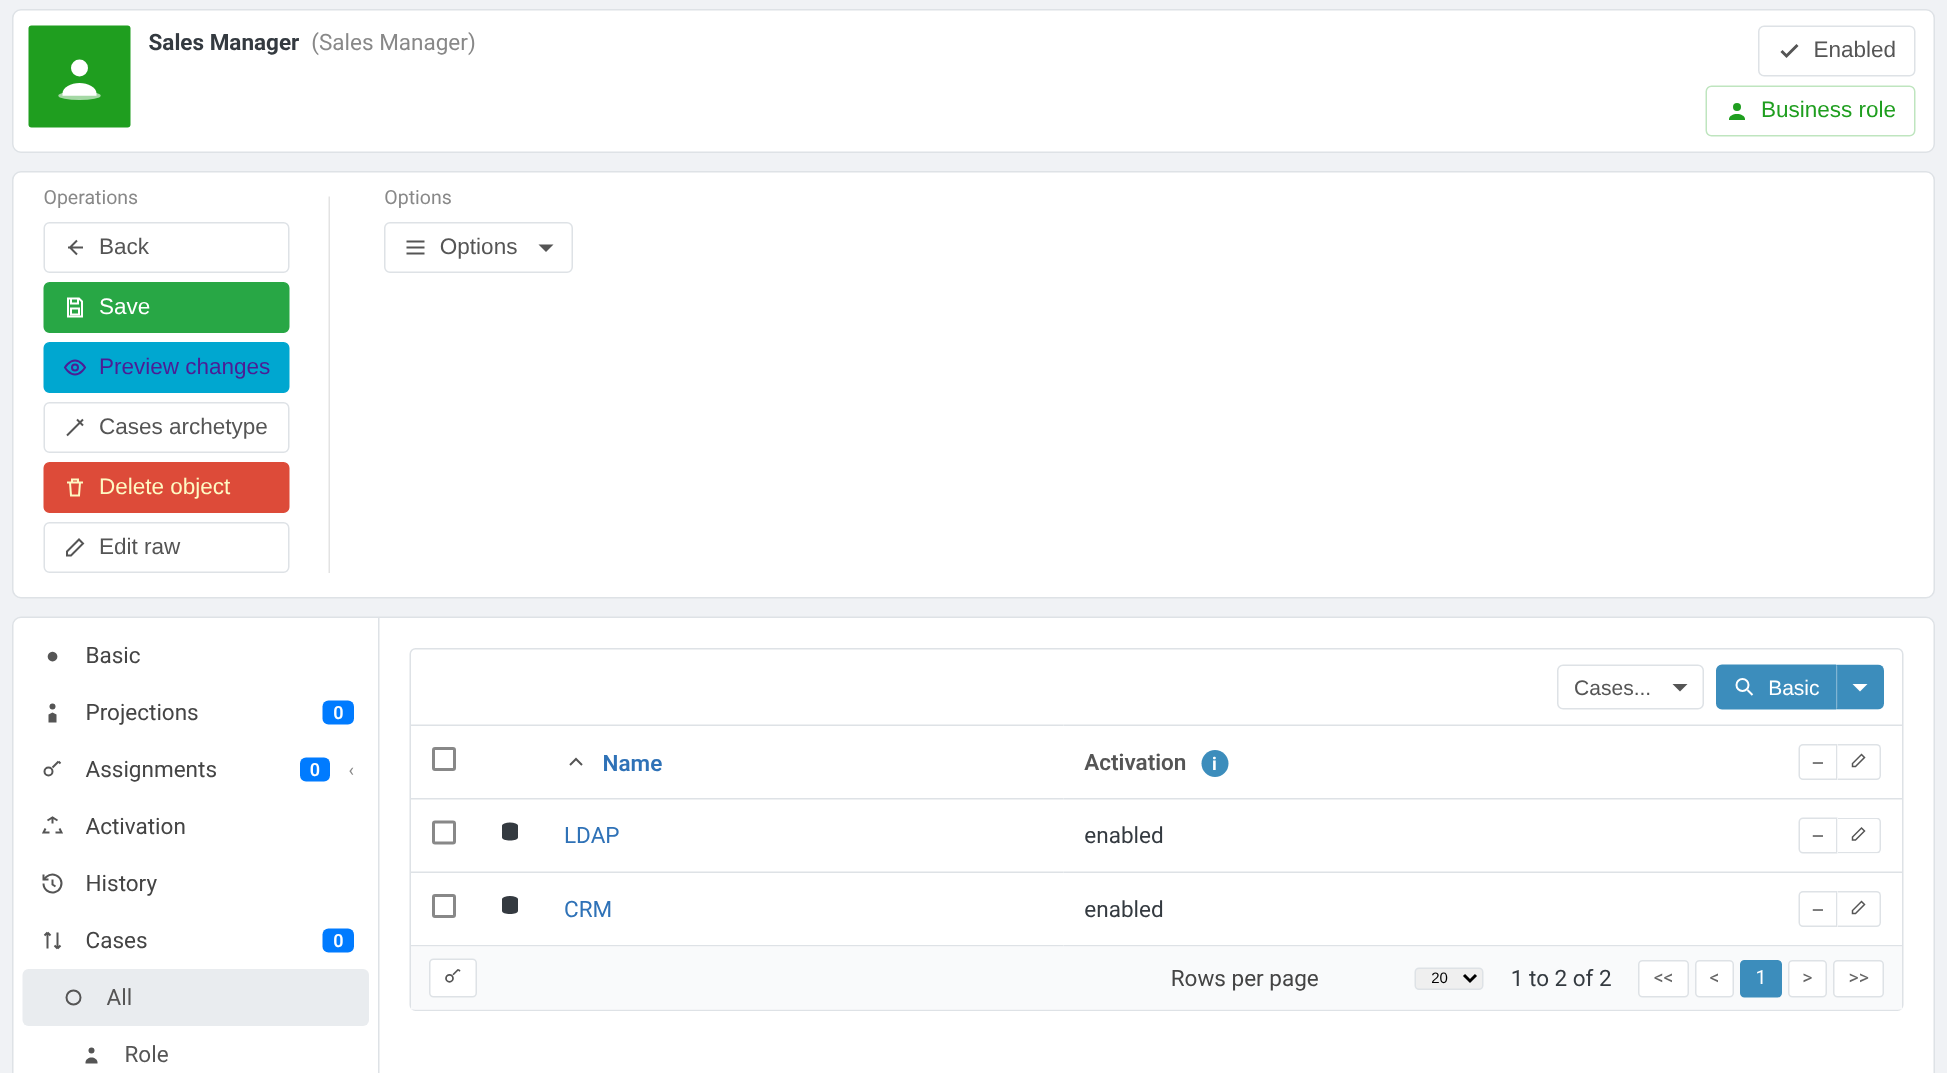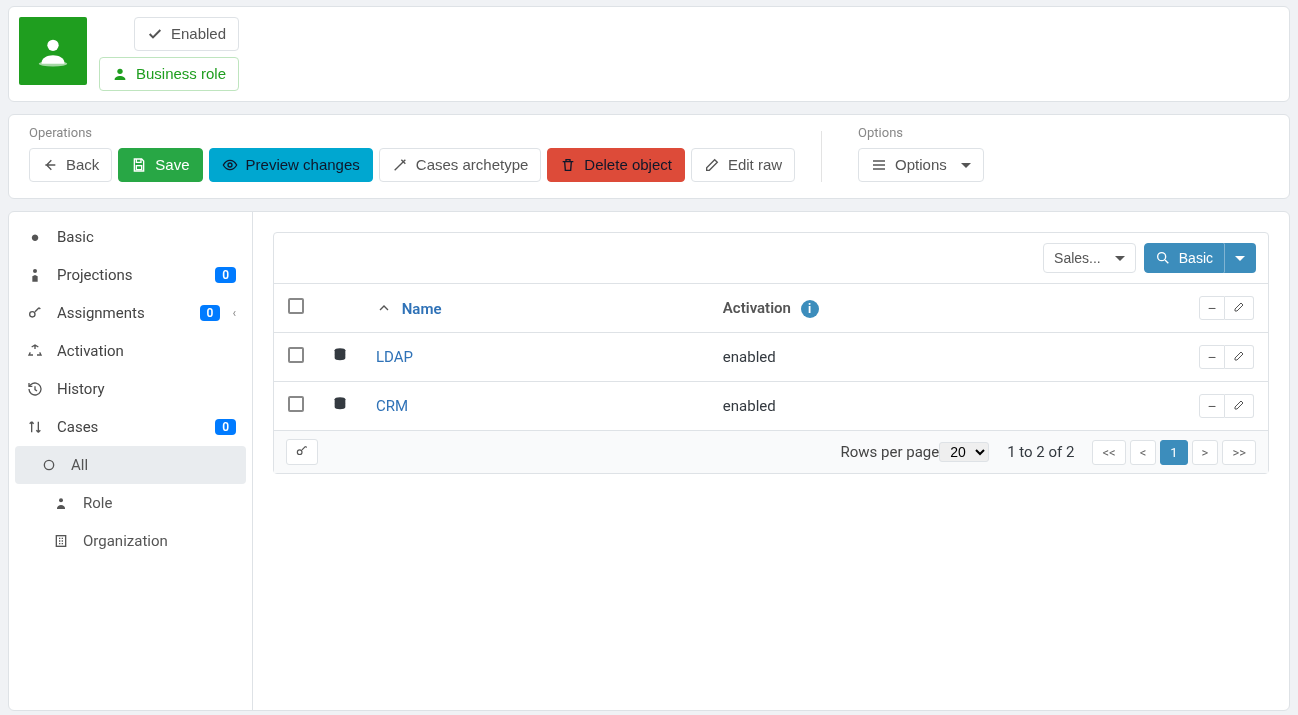--- a/index.html
+++ b/index.html
@@ -44,37 +44,37 @@
   .title-sub{ color:#888; }
   .header-right{ display:flex; flex-direction:column; gap:6px; align-items:flex-end; }
   .btn{
     display:inline-flex; align-items:center; gap:8px;
     padding:6px 12px; border:1px solid var(--border);
     background:#fff; color:#555; border-radius:4px;
     font-size:15px; cursor:pointer; line-height:20px;
   }
   .btn-outline-green{ color:var(--green); border-color:#bfe5bf; }
   .btn-green{ background:#28a745; border-color:#28a745; color:#fff; }
-  .btn-teal{ background:#00a7d0; border-color:#00a7d0; color:#0f172a; }
-  .btn-danger{ background:#dd4b39; border-color:#dd4b39; color:#0f172a; }
+  .btn-teal{ background:#00a7d0; border-color:#00a7d0; color:#4c1d95; }
+  .btn-danger{ background:#dd4b39; border-color:#dd4b39; color:#fef9c3; }
   .btn-blue{ background:#3c8dbc; border-color:#3c8dbc; color:#fff; }
   .btn-sm{ padding:4px 10px; font-size:14px; }
 
   
   .ops-card{
     background:var(--panel);
     border:1px solid var(--border);
     border-radius:6px;
     margin-top:12px;
     display:flex;
     position:relative;
   }
   .ops-section{ padding:10px 20px 16px 20px; }
   .ops-label{ font-size:13px; color:#888; margin-bottom:8px; }
-  .ops-row{ display:flex; gap:6px; flex-wrap:wrap; }
+  .ops-row{ display:flex; gap:6px; flex-wrap:wrap;flex-direction:column; }
   .divider{ width:1px; background:#e3e3e3; margin:16px 16px 16px 6px; }
 
   
   .body-card{
     background:var(--panel);
     border:1px solid var(--border);
     border-radius:6px;
     margin-top:12px;
     display:flex;
     min-height:500px;
@@ -150,22 +150,22 @@
     display:flex; align-items:center; padding:8px 12px; gap:18px;
     background:#f9fafb;
   }
   .footer-left{ flex:1; }
   .pager{ display:flex; gap:4px; }
   .pager .pbtn{
     padding:4px 9px; border:1px solid var(--border); background:#fff;
     color:#666; font-size:13px; border-radius:3px; cursor:pointer;
   }
   .pager .pbtn.active{ background:#3c8dbc; border-color:#3c8dbc; color:#fff; }
-  .rows-per{ color:#444; display:flex; align-items:center; gap:0;justify-content:flex-end; }
-  select.rpp{ padding:0 6px; border:1px solid var(--border); border-radius:3px; font-size:14px; }
+  .rows-per{ color:#444; display:flex; align-items:center; gap:20px;justify-content:flex-end; }
+  select.rpp{ padding:0 6px; border:1px solid var(--border); border-radius:3px; font-size:10px;margin-left:44px; }
 
   
   .cb{
     width:16px; height:16px; border:2px solid #888; border-radius:2px;
     display:inline-block;
   }
 
   .icon-svg{ width:16px; height:16px; }
   .icon-svg-lg{ width:34px; height:34px; }
 
@@ -179,20 +179,24 @@
 
 <div class="page">
 
   <div class="header-card">
     <div class="avatar">
       <svg class="icon-svg-lg" viewBox="0 0 24 24" fill="currentColor">
         <circle cx="12" cy="8" r="4"></circle>
         <path d="M4 20c0-3 4-5 8-5s8 2 8 5v1H4z"></path>
         <ellipse cx="12" cy="21" rx="10" ry="2" fill="currentColor" opacity=".6"></ellipse>
       </svg>
+    </div>
+    <div class="title-wrap">
+      <span class="title-main">Sales Manager</span>
+      <span class="title-sub">(Sales Manager)</span>
     </div>
     <div class="header-right">
       <button class="btn">
         <svg class="icon-svg" viewBox="0 0 24 24" fill="none" stroke="currentColor" stroke-width="3">
             <path d="M4 12l5 5L20 6"></path>
           </svg>
         <span>Enabled</span>
       </button>
       <button class="btn btn-outline-green">
         <svg class="icon-svg" viewBox="0 0 24 24" fill="currentColor">
@@ -347,21 +351,21 @@
         </span>
         <span class="nav-label">Organization</span>
       </div>
     </div>
 
     <div class="content">
       <div class="content-card">
 
         <div class="content-toolbar">
           <button class="btn btn-sm caret-down">
-            <span>Sales...</span>
+            <span>Cases...</span>
           </button>
           <div class="split-btn">
             <button class="btn btn-blue btn-sm">
               <svg class="icon-svg" viewBox="0 0 24 24" fill="none" stroke="currentColor" stroke-width="2">
                   <circle cx="10" cy="10" r="6"></circle>
                   <path d="M20 20l-5-5"></path>
                 </svg>
               <span>Basic</span>
             </button>
             <button class="btn btn-blue btn-sm caret-btn">

